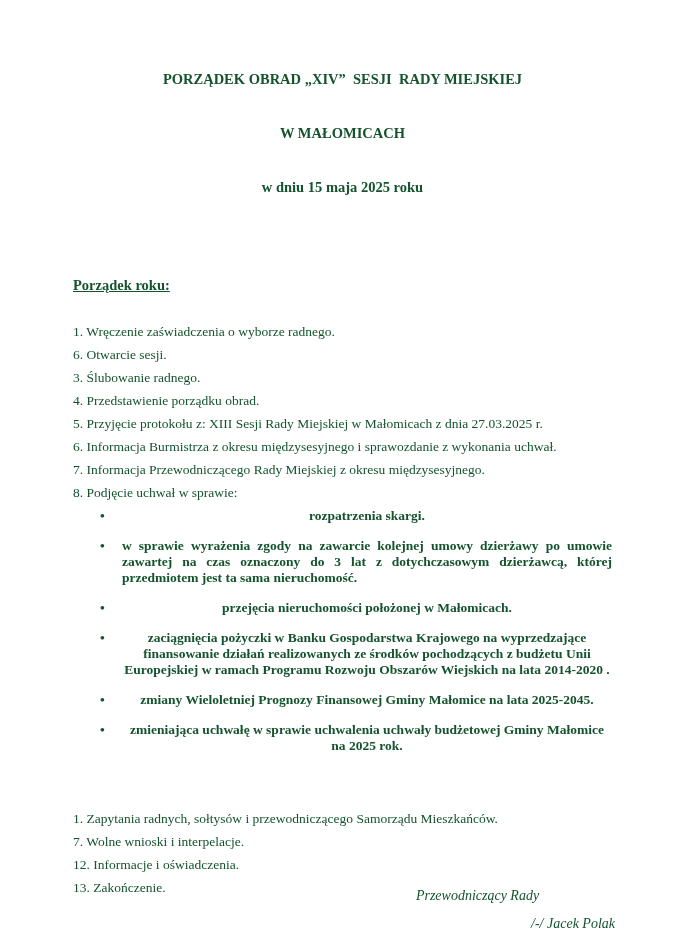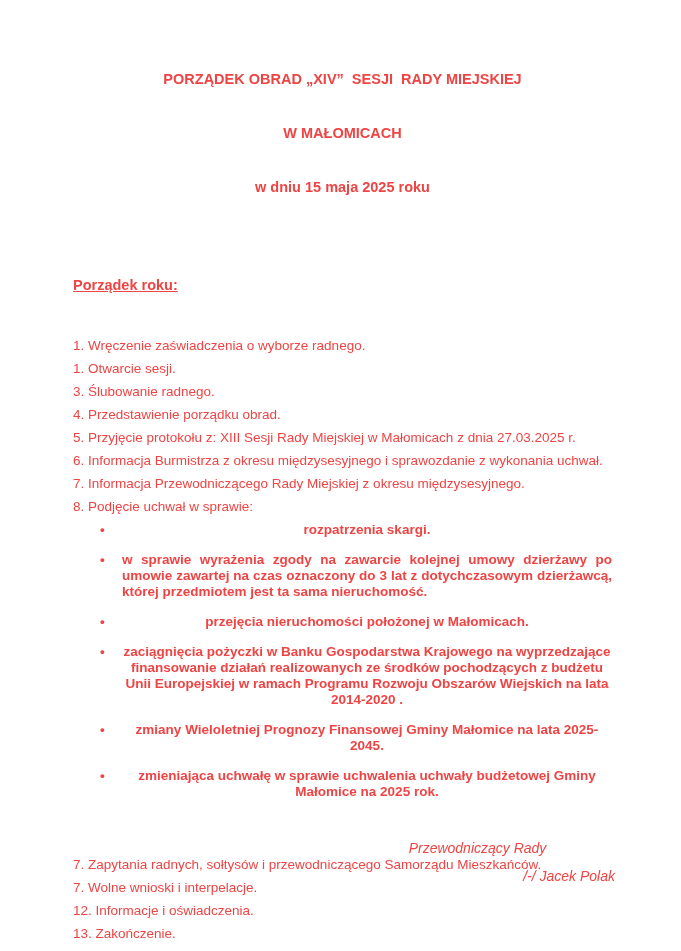--- a/index.html
+++ b/index.html
@@ -5,43 +5,43 @@
   html, body {
     margin: 0;
     padding: 0;
     background: #ffffff;
   }
   .page {
     position: relative;
     width: 681px;
     height: 951px;
     background: #ffffff;
-    color: #ef4444;
-    font-family: Liberation Sans, sans-serif;
+    color: #14532d;
+    font-family: Liberation Serif, serif;
     font-size: 13.5px;
     box-sizing: border-box;
     padding: 34px 69px 0 73px;
     overflow: hidden;
   }
   .doc-header {
     text-align: center;
     font-weight: bold;
     font-size: 14.5px;
     line-height: 18px;
     white-space: pre-wrap;
   }
   .section-heading {
     margin-top: 45px;
     font-weight: bold;
     font-size: 14.5px;
     line-height: 17px;
     text-decoration: underline;
   }
   .agenda-list-top {
-    margin-top: 44px;
+    margin-top: 30px;
   }
   .agenda-item {
     line-height: 16px;
     margin-bottom: 7px;
   }
   .resolution-list {
     margin-top: 0;
   }
   .resolution-item {
     display: flex;
@@ -62,21 +62,21 @@
   }
   .resolution-text.justify {
     text-align: justify;
   }
   .agenda-list-bottom {
     margin-top: 57px;
   }
   .signature-block {
     position: absolute;
     left: 340px;
-    top: 840px;
+    top: 888px;
     width: 275px;
     text-align: center;
     font-style: italic;
     line-height: 16px;
     font-size: 14px;
   }
   .signature-name {
     margin-top: 12px;
     text-align: right;
   }
@@ -89,21 +89,21 @@
   <div class="doc-header">
     <div>PORZĄDEK OBRAD „XIV”  SESJI  RADY MIEJSKIEJ</div>
     <div>W MAŁOMICACH</div>
     <div>w dniu 15 maja 2025 roku</div>
   </div>
 
   <div class="section-heading">Porządek roku:</div>
 
   <div class="agenda-list-top">
     <div class="agenda-item">1. Wręczenie zaświadczenia o wyborze radnego.</div>
-    <div class="agenda-item">1. Otwarcie sesji.</div>
+    <div class="agenda-item">6. Otwarcie sesji.</div>
     <div class="agenda-item">3. Ślubowanie radnego.</div>
     <div class="agenda-item">4. Przedstawienie porządku obrad.</div>
     <div class="agenda-item">5. Przyjęcie protokołu z: XIII Sesji Rady Miejskiej w Małomicach z dnia 27.03.2025 r.</div>
     <div class="agenda-item">6. Informacja Burmistrza z okresu międzysesyjnego i sprawozdanie z wykonania uchwał.</div>
     <div class="agenda-item">7. Informacja Przewodniczącego Rady Miejskiej z okresu międzysesyjnego.</div>
     <div class="agenda-item">8. Podjęcie uchwał w sprawie:</div>
   </div>
 
   <div class="resolution-list">
     <div class="resolution-item">
@@ -126,21 +126,21 @@
       <span class="bullet-dot">•</span>
       <span class="resolution-text">zmiany Wieloletniej Prognozy Finansowej Gminy Małomice na lata 2025-2045.</span>
     </div>
     <div class="resolution-item">
       <span class="bullet-dot">•</span>
       <span class="resolution-text">zmieniająca uchwałę w sprawie uchwalenia uchwały budżetowej Gminy Małomice na 2025 rok.</span>
     </div>
   </div>
 
   <div class="agenda-list-bottom">
-    <div class="agenda-item">7. Zapytania radnych, sołtysów i przewodniczącego Samorządu Mieszkańców.</div>
+    <div class="agenda-item">1. Zapytania radnych, sołtysów i przewodniczącego Samorządu Mieszkańców.</div>
     <div class="agenda-item">7. Wolne wnioski i interpelacje.</div>
     <div class="agenda-item">12. Informacje i oświadczenia.</div>
     <div class="agenda-item">13. Zakończenie.</div>
   </div>
 
   <div class="signature-block">
     <div class="signature-role">Przewodniczący Rady</div>
     <div class="signature-name">/-/ Jacek Polak</div>
   </div>
 

